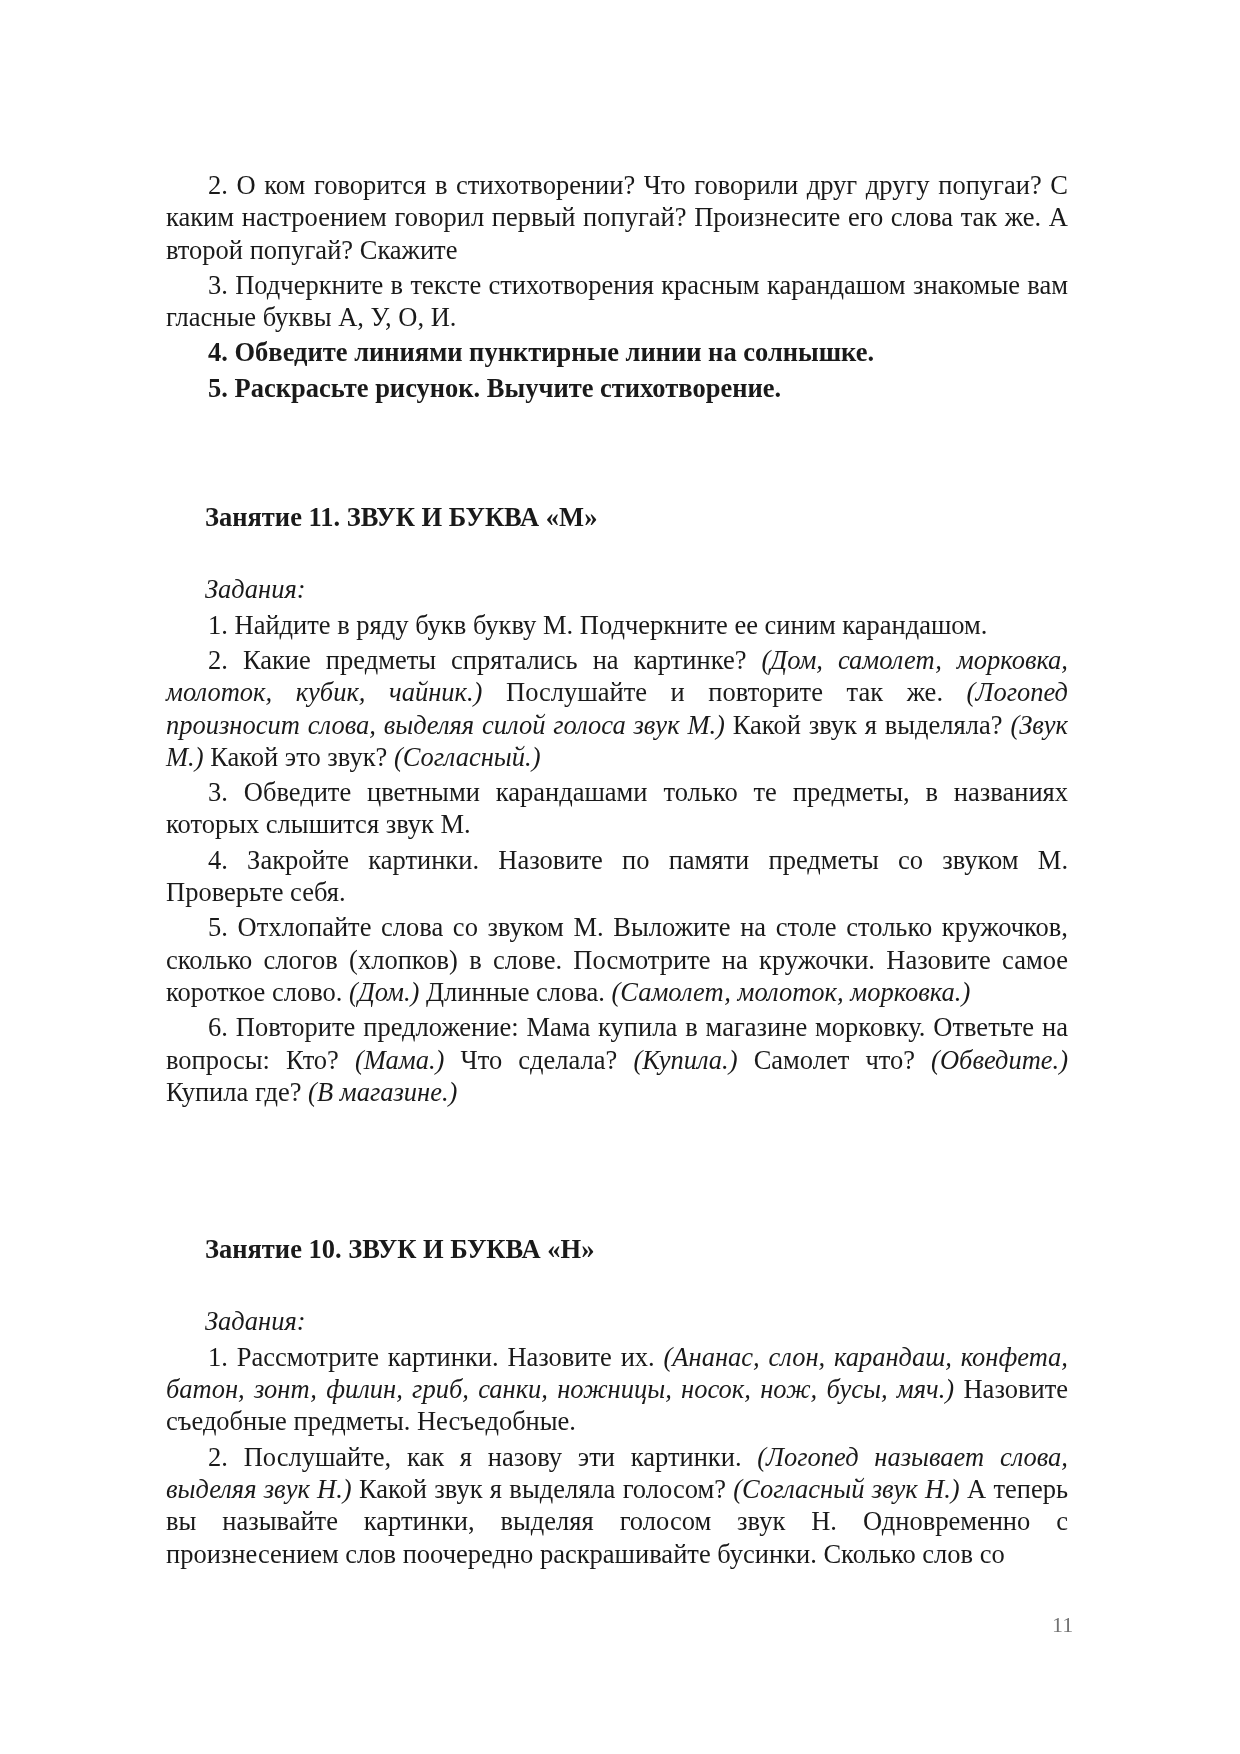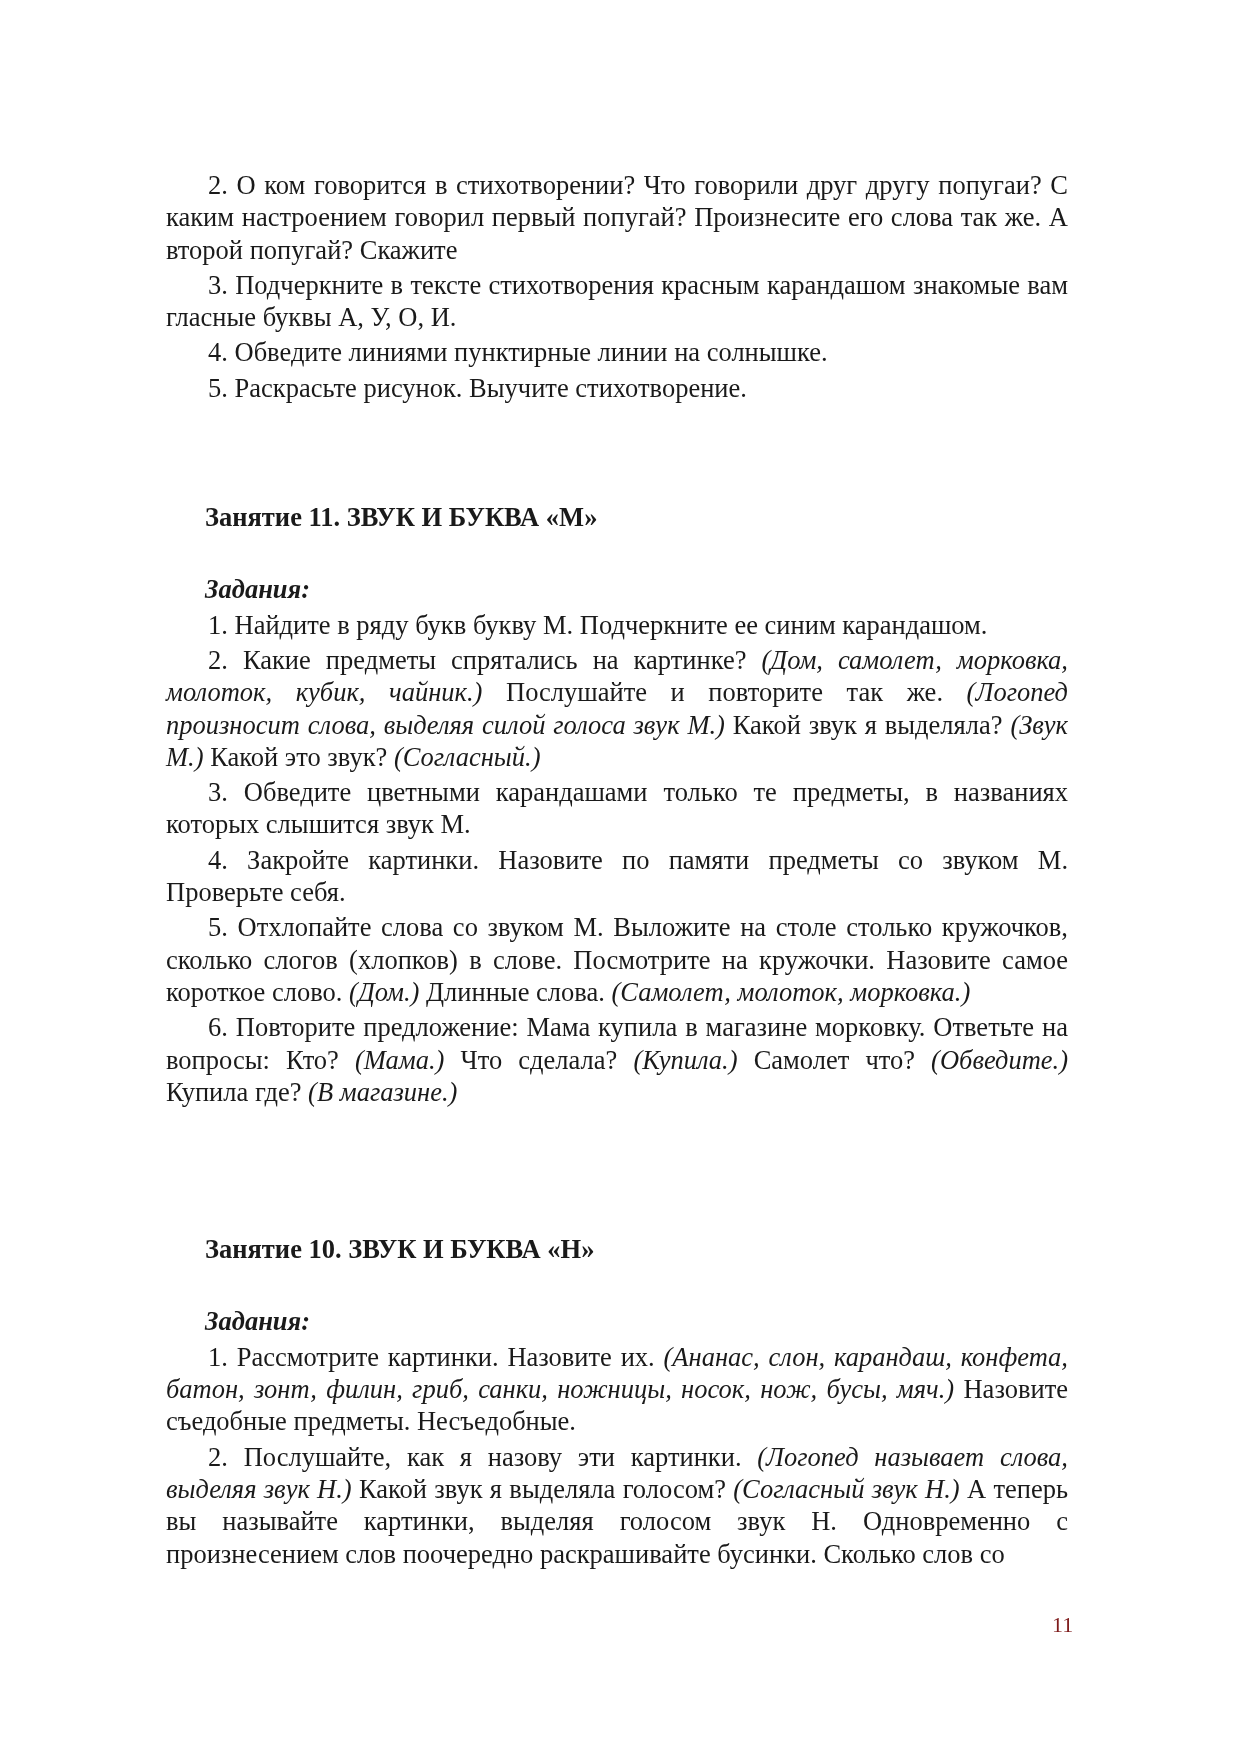--- a/index.html
+++ b/index.html
@@ -24,44 +24,45 @@
       line-height: 32.3px;
     }
     .para {
       margin: 3px;
       text-indent: 42px;
       text-align: justify;
       text-align-last: left;
     }
     .para.nojustify {
       text-align: left;
+      font-weight: bold;
     }
     .heading {
       margin: 0;
       padding-left: 42px;
       font-weight: bold;
       font-size: 26.5px;
     }
     .subheading {
       margin: 0;
       padding-left: 42px;
-      font-weight: bold;
+      font-weight: normal;
       font-style: italic;
     }
     .it { font-style: italic; }
     .gap-lg { height: 94px; }
     .gap-xl { height: 122px; }
     .gap-md { height: 40px; }
     .page-number {
       position: absolute;
       left: 1052px;
       top: 1612px;
       font-size: 22px;
       font-family: "Liberation Serif", "DejaVu Serif", serif;
-      color: #7f1d1d;
+      color: #737373;
     }
   </style>
 </head>
 <body>
 
 <div class="page">
 
   <section>
     <p class="para">
       <span>2. </span>

